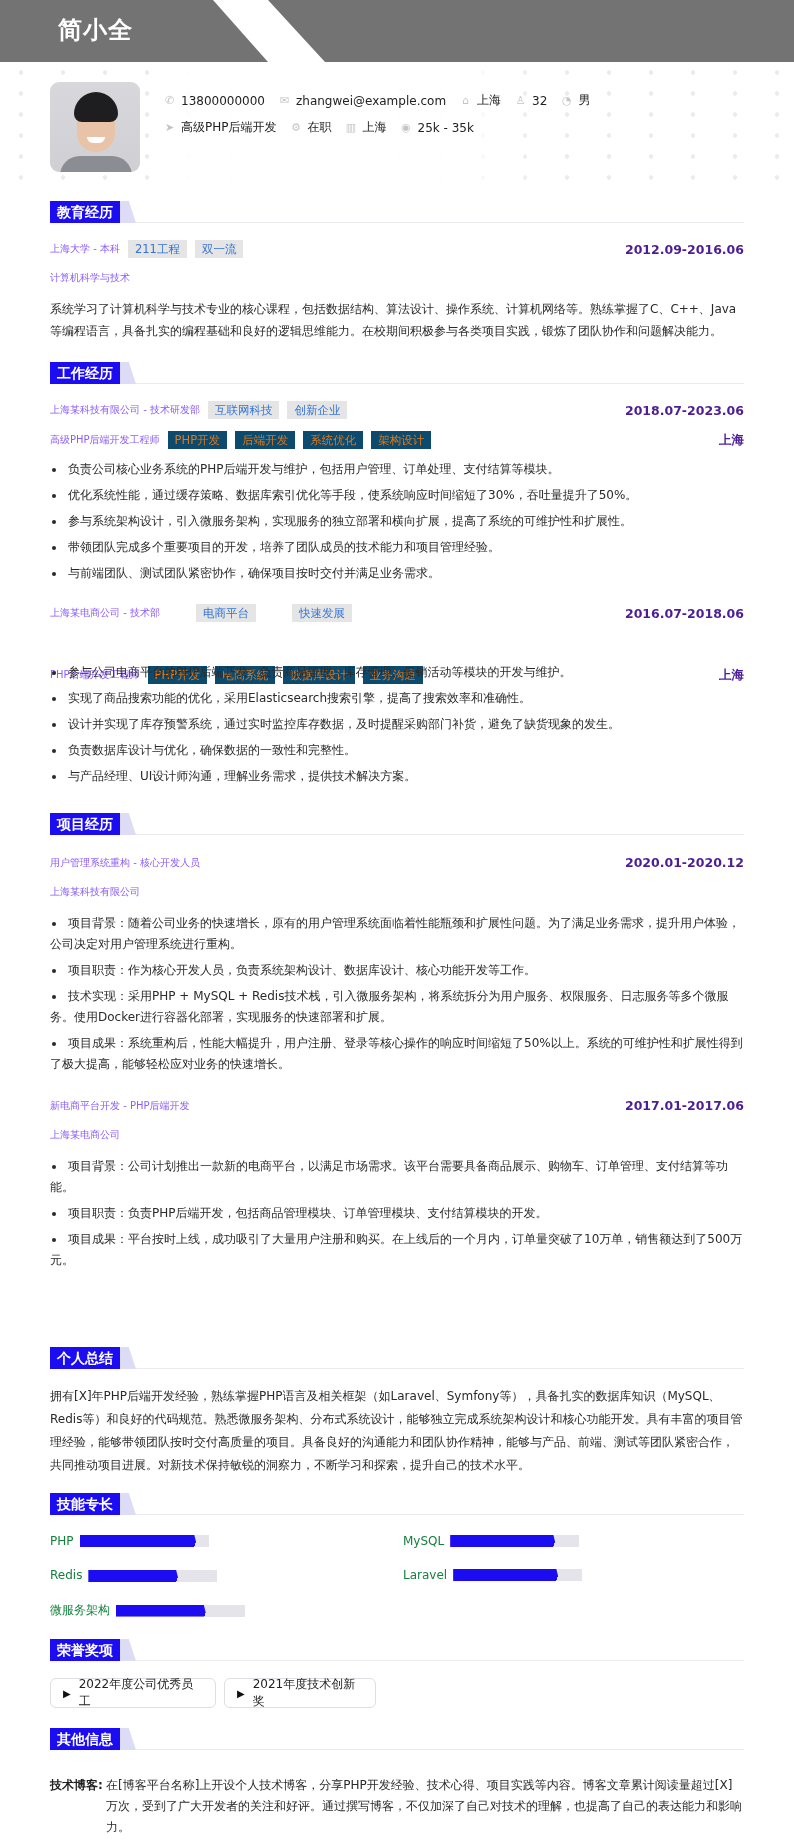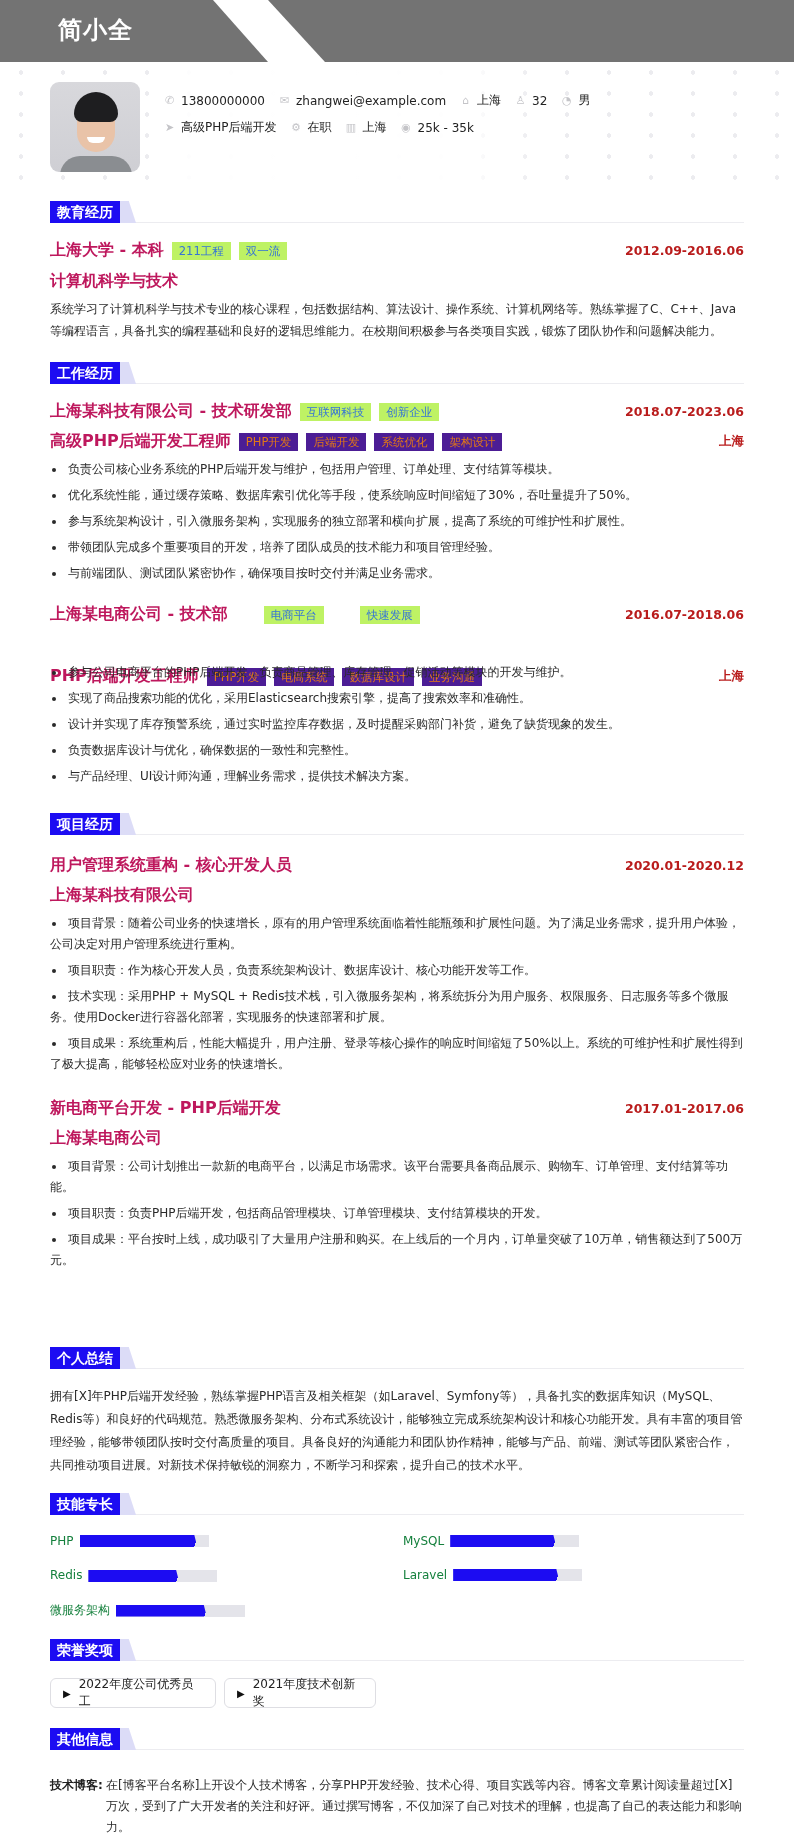--- a/index.html
+++ b/index.html
@@ -105,31 +105,31 @@
     z-index: 2;
   }
   .sec-head .tail {
     position: absolute; top: 0; height: 22px; width: 16px;
     background: #dcdcf7;
     clip-path: polygon(0 0, 55% 0, 100% 100%, 0 100%);
     z-index: 1;
   }
 
   .row { position: absolute; left: 0; width: 694px; display: flex; align-items: center; }
-  .row .right { margin-left: auto; font-weight: bold; font-size: 12.5px; color: #b91c1c; }
-  .strong { font-weight: bold; font-size: 16px; color: #be185d; }
+  .row .right { margin-left: auto; font-weight: bold; font-size: 12.5px; color: #4c1d95; }
+  .strong { font-weight: normal; font-size: 10px; color: #8b5cf6; }
   .tag {
     display: inline-block;
     font-size: 11.5px;
     padding: 1px 7px;
     margin-left: 8px;
     line-height: 16px;
   }
-  .tag.blue { background: #bef264; color: #3574d6; }
-  .tag.orange { background: #4c1d95; color: #e27817; }
+  .tag.blue { background: #e5e5e5; color: #3574d6; }
+  .tag.orange { background: #0c4a6e; color: #e27817; }
 
   .para {
     position: absolute; left: 0; width: 694px;
     font-size: 12px; line-height: 22px; color: #2a2a2a;
   }
   .bullets { position: absolute; left: 0; width: 694px; list-style: none; }
   .bullets li {
     position: relative;
     font-size: 12px;
     line-height: 21px;

